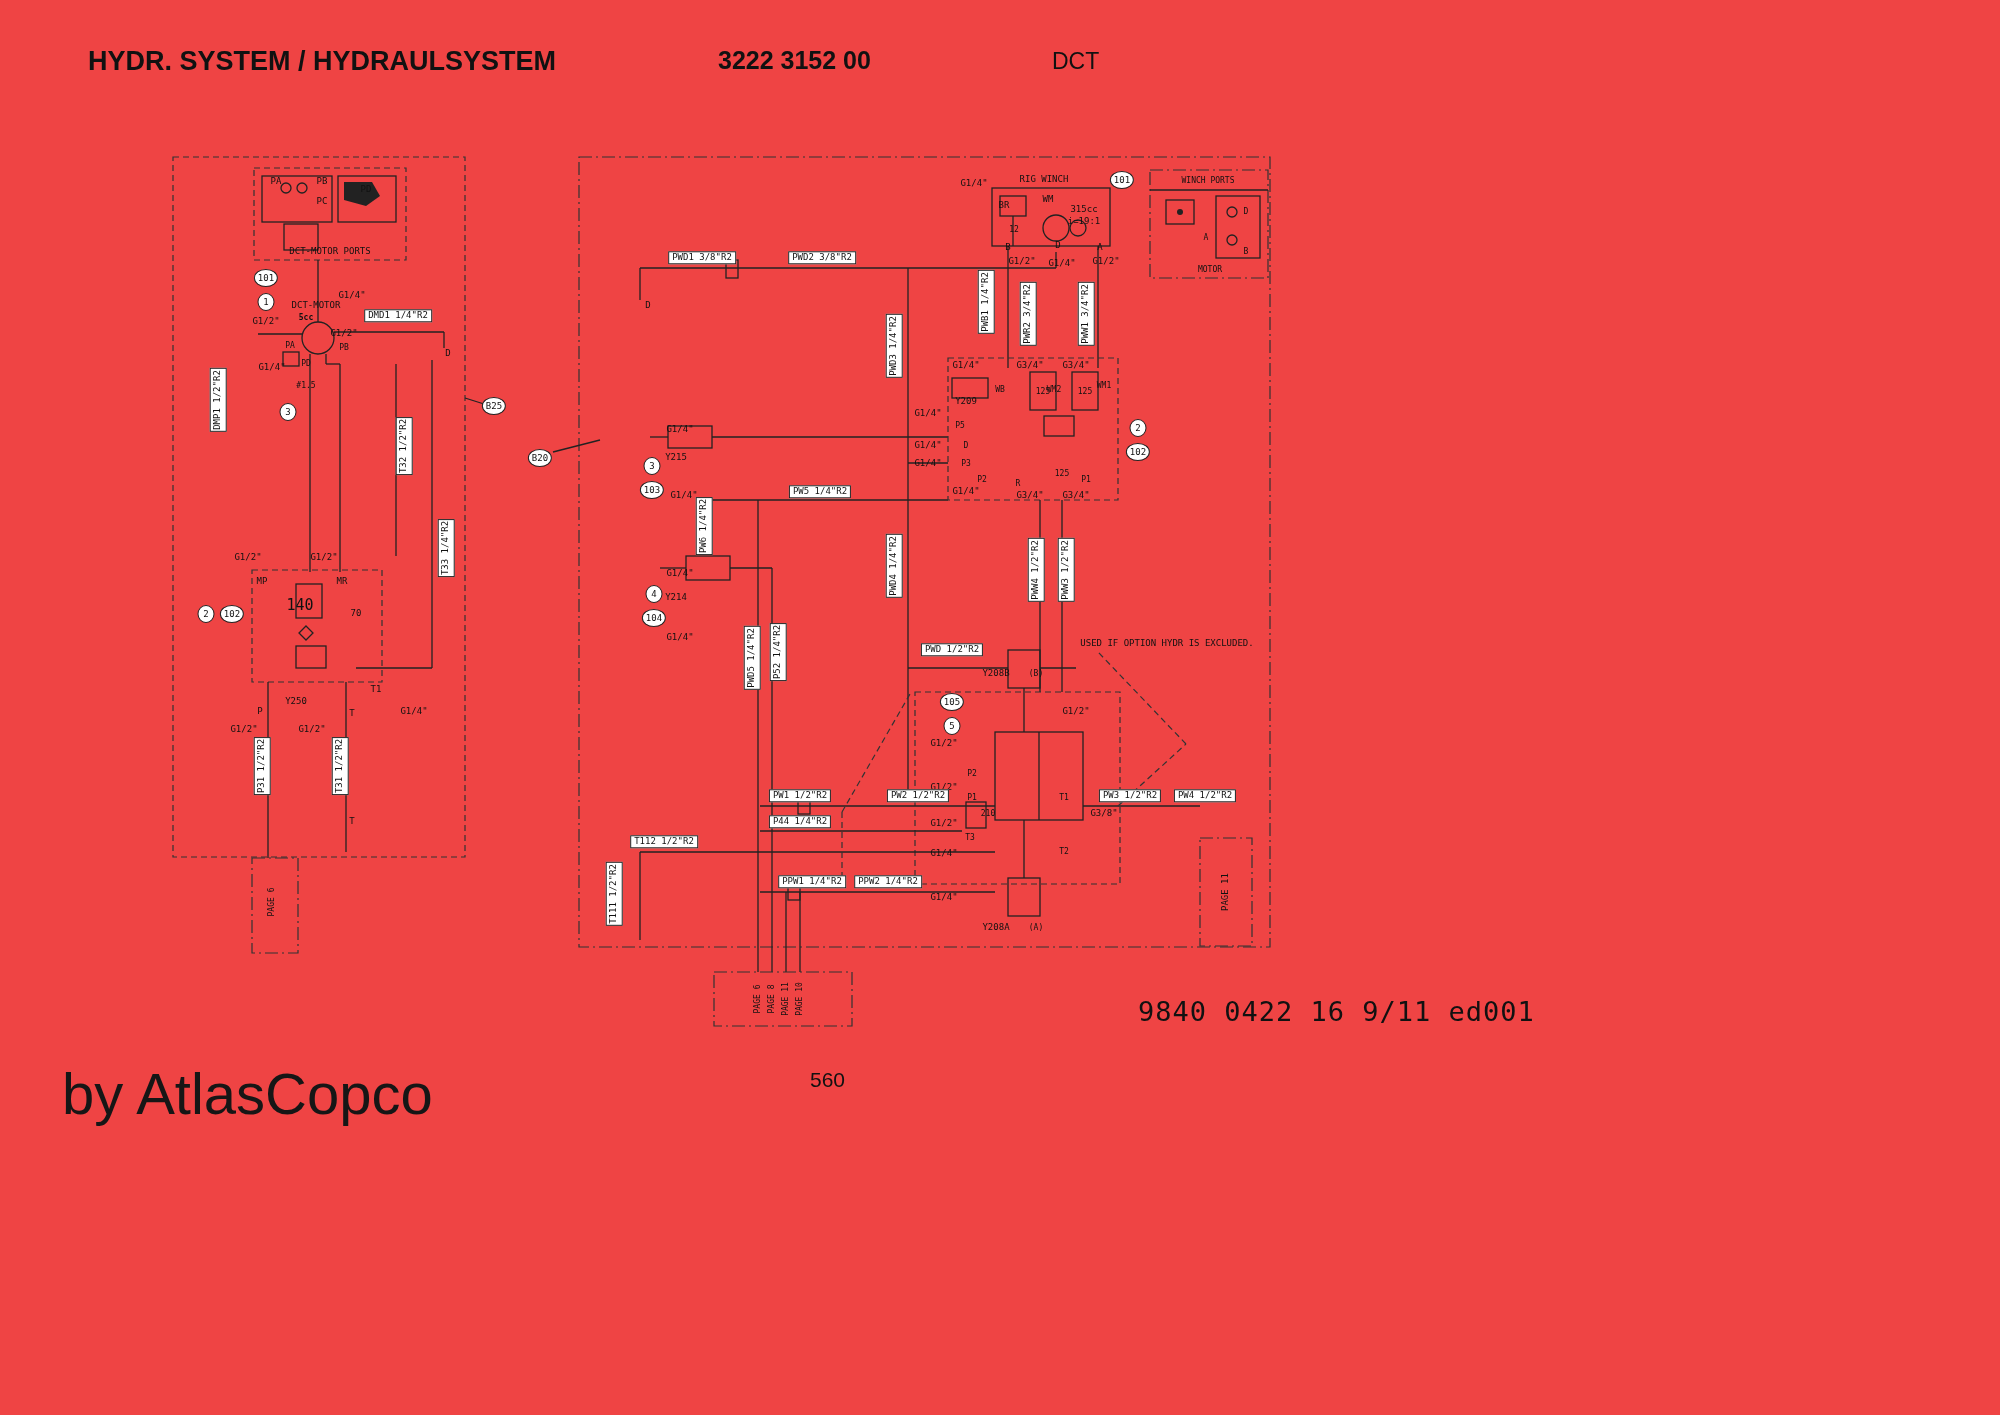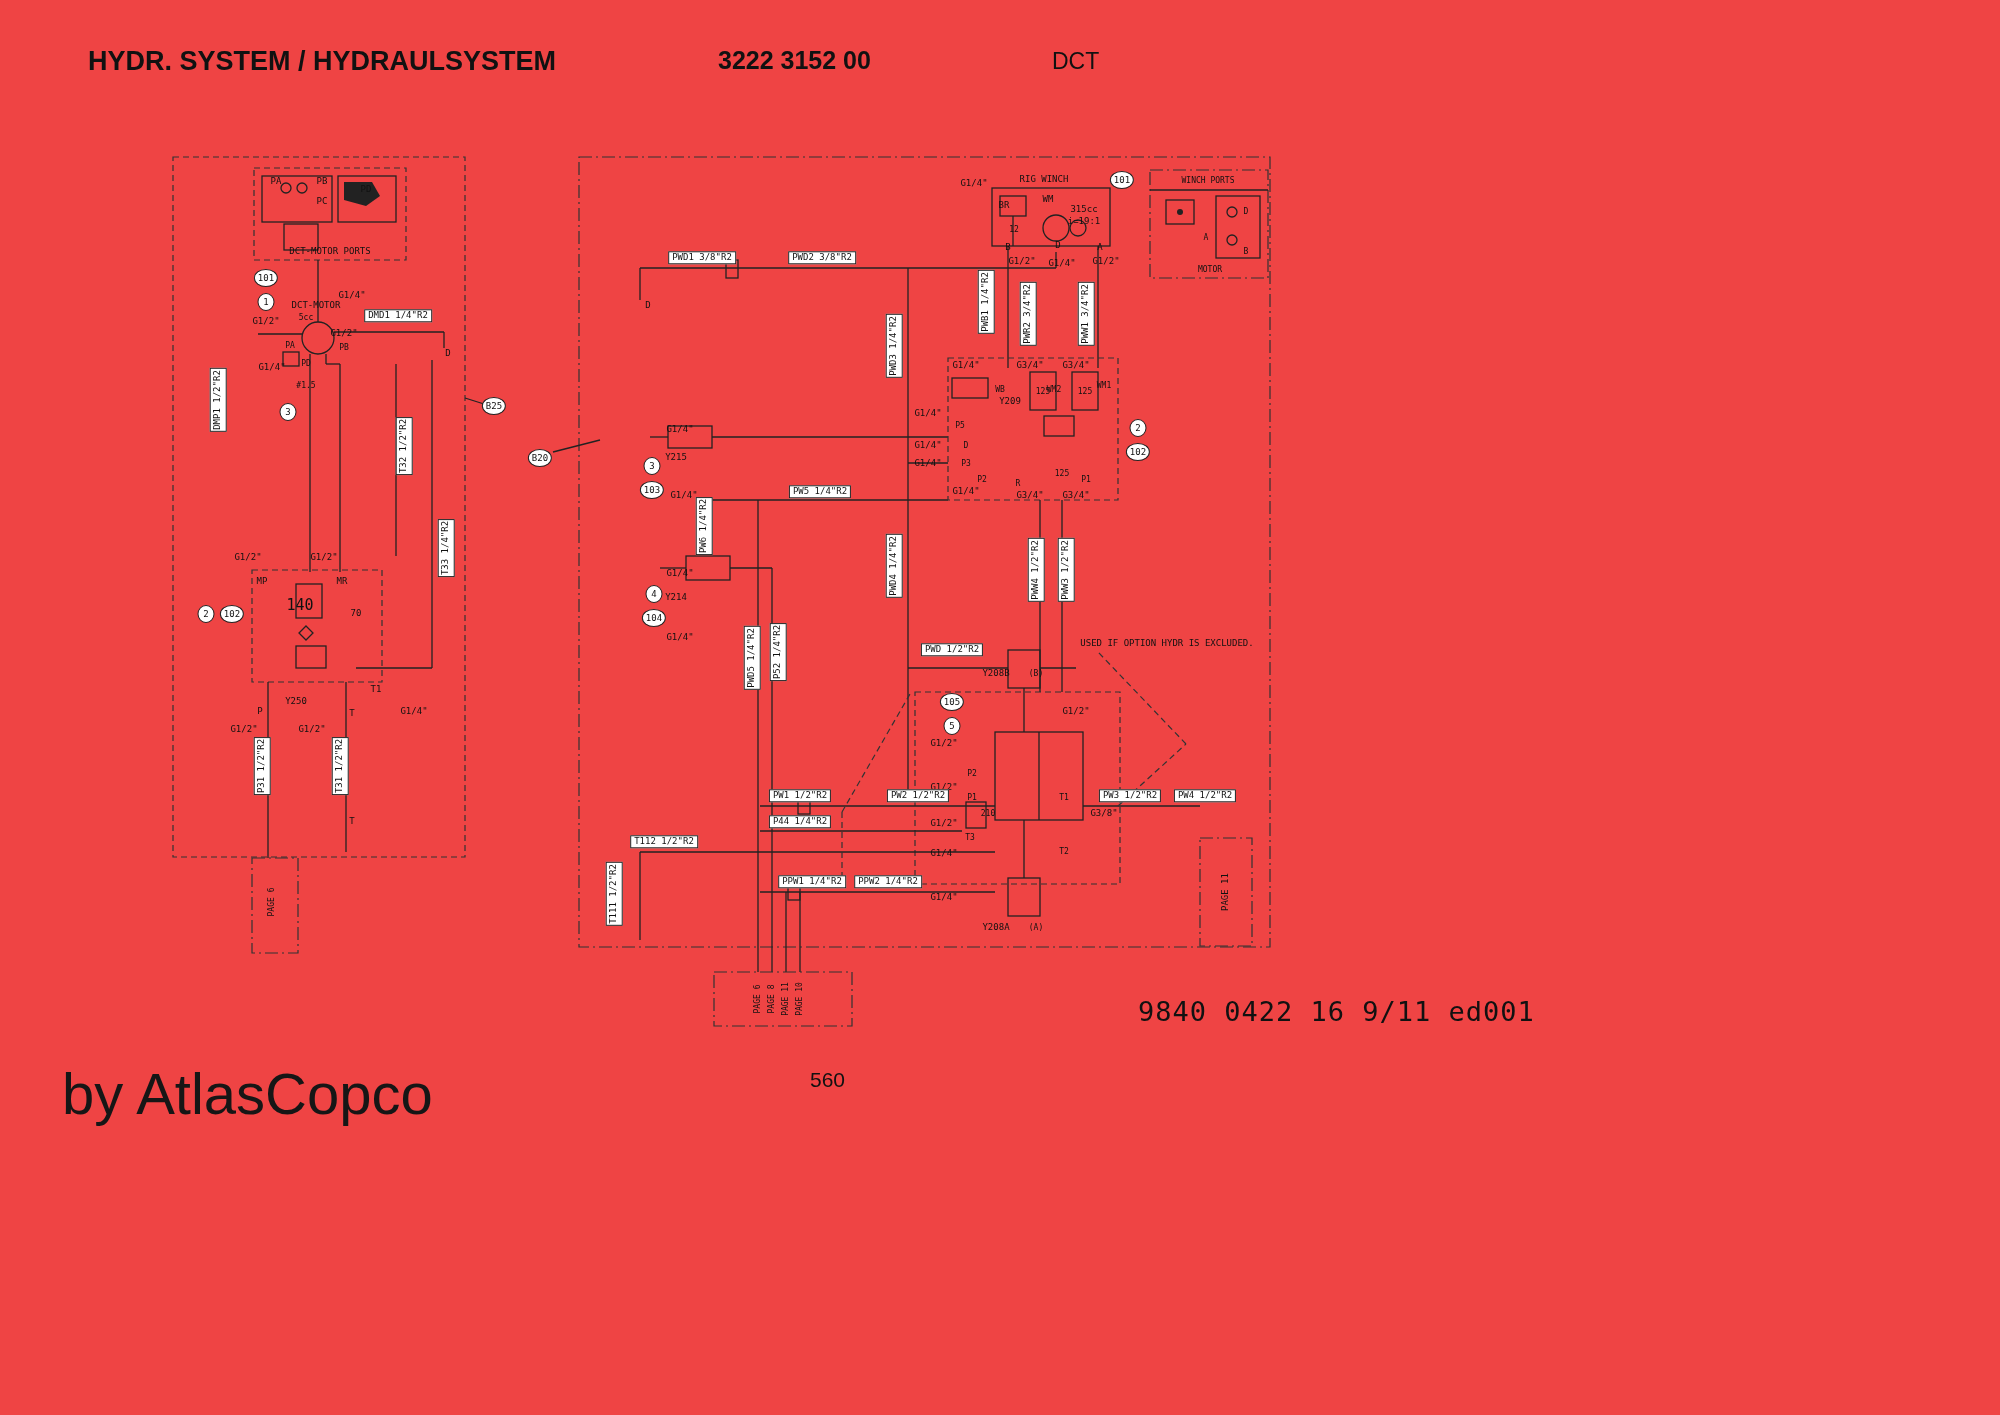--- a/index.html
+++ b/index.html
@@ -173,21 +173,21 @@
 
   <div id="labels-layer">
       <div class="lbl" style="font-size: 9px; left: 276px; top: 182px;">PA</div>
       <div class="lbl" style="font-size: 9px; left: 322px; top: 182px;">PB</div>
       <div class="lbl" style="font-size: 9px; left: 322px; top: 202px;">PC</div>
       <div class="lbl" style="font-size: 9px; left: 366px; top: 190px;">PD</div>
       <div class="lbl" style="font-size: 9px; left: 330px; top: 252px;">DCT-MOTOR PORTS</div>
       <div class="lbl" style="font-size: 9px; left: 316px; top: 306px;">DCT-MOTOR</div>
       <div class="lbl" style="font-size: 9px; left: 352px; top: 296px;">G1/4"</div>
       <div class="lbl" style="font-size: 9px; left: 266px; top: 322px;">G1/2"</div>
-      <div class="lbl" style="font-size: 8px; left: 306px; top: 318px;">5cc</div>
+      <div class="lbl" style="font-size: 8px; left: 306px; top: 318px; font-weight: bold;">5cc</div>
       <div class="lbl b" style="font-size: 9px; left: 398px; top: 316px;">DMD1 1/4"R2</div>
       <div class="lbl" style="font-size: 8px; left: 290px; top: 346px;">PA</div>
       <div class="lbl" style="font-size: 8px; left: 344px; top: 348px;">PB</div>
       <div class="lbl" style="font-size: 8px; left: 306px; top: 364px;">PD</div>
       <div class="lbl" style="font-size: 9px; left: 344px; top: 334px;">G1/2"</div>
       <div class="lbl" style="font-size: 9px; left: 272px; top: 368px;">G1/4"</div>
       <div class="lbl" style="font-size: 8px; left: 306px; top: 386px;">#1.5</div>
       <div class="lbl" style="font-size: 9px; left: 448px; top: 354px;">D</div>
       <div class="lbl v b" style="font-size: 9px; left: 218px; top: 400px;">DMP1 1/2"R2</div>
       <div class="lbl v b" style="font-size: 9px; left: 404px; top: 446px;">T32 1/2"R2</div>
@@ -235,21 +235,21 @@
       <div class="lbl v b" style="font-size: 9px; left: 1086px; top: 314px;">PWW1 3/4"R2</div>
       <div class="lbl v b" style="font-size: 9px; left: 894px; top: 346px;">PWD3 1/4"R2</div>
       <div class="lbl" style="font-size: 9px; left: 966px; top: 366px;">G1/4"</div>
       <div class="lbl" style="font-size: 9px; left: 1030px; top: 366px;">G3/4"</div>
       <div class="lbl" style="font-size: 9px; left: 1076px; top: 366px;">G3/4"</div>
       <div class="lbl" style="font-size: 8px; left: 1000px; top: 390px;">WB</div>
       <div class="lbl" style="font-size: 8px; left: 1022px; top: 390px; margin-left: 32px;">WM2</div>
       <div class="lbl" style="font-size: 8px; left: 1104px; top: 386px;">WM1</div>
       <div class="lbl" style="font-size: 8px; left: 1043px; top: 392px;">125</div>
       <div class="lbl" style="font-size: 8px; left: 1085px; top: 392px;">125</div>
-      <div class="lbl" style="font-size: 9px; left: 966px; top: 402px; margin-left: 44px;">Y209</div>
+      <div class="lbl" style="font-size: 9px; left: 966px; top: 402px;">Y209</div>
       <div class="lbl" style="font-size: 9px; left: 928px; top: 414px;">G1/4"</div>
       <div class="lbl" style="font-size: 8px; left: 960px; top: 426px;">P5</div>
       <div class="lbl" style="font-size: 9px; left: 680px; top: 430px;">G1/4"</div>
       <div class="lbl" style="font-size: 9px; left: 676px; top: 458px;">Y215</div>
       <div class="lbl" style="font-size: 9px; left: 928px; top: 446px;">G1/4"</div>
       <div class="lbl" style="font-size: 8px; left: 966px; top: 446px;">D</div>
       <div class="lbl" style="font-size: 9px; left: 928px; top: 464px;">G1/4"</div>
       <div class="lbl" style="font-size: 8px; left: 966px; top: 464px;">P3</div>
       <div class="lbl" style="font-size: 8px; left: 1062px; top: 474px;">125</div>
       <div class="lbl" style="font-size: 9px; left: 684px; top: 496px;">G1/4"</div>

